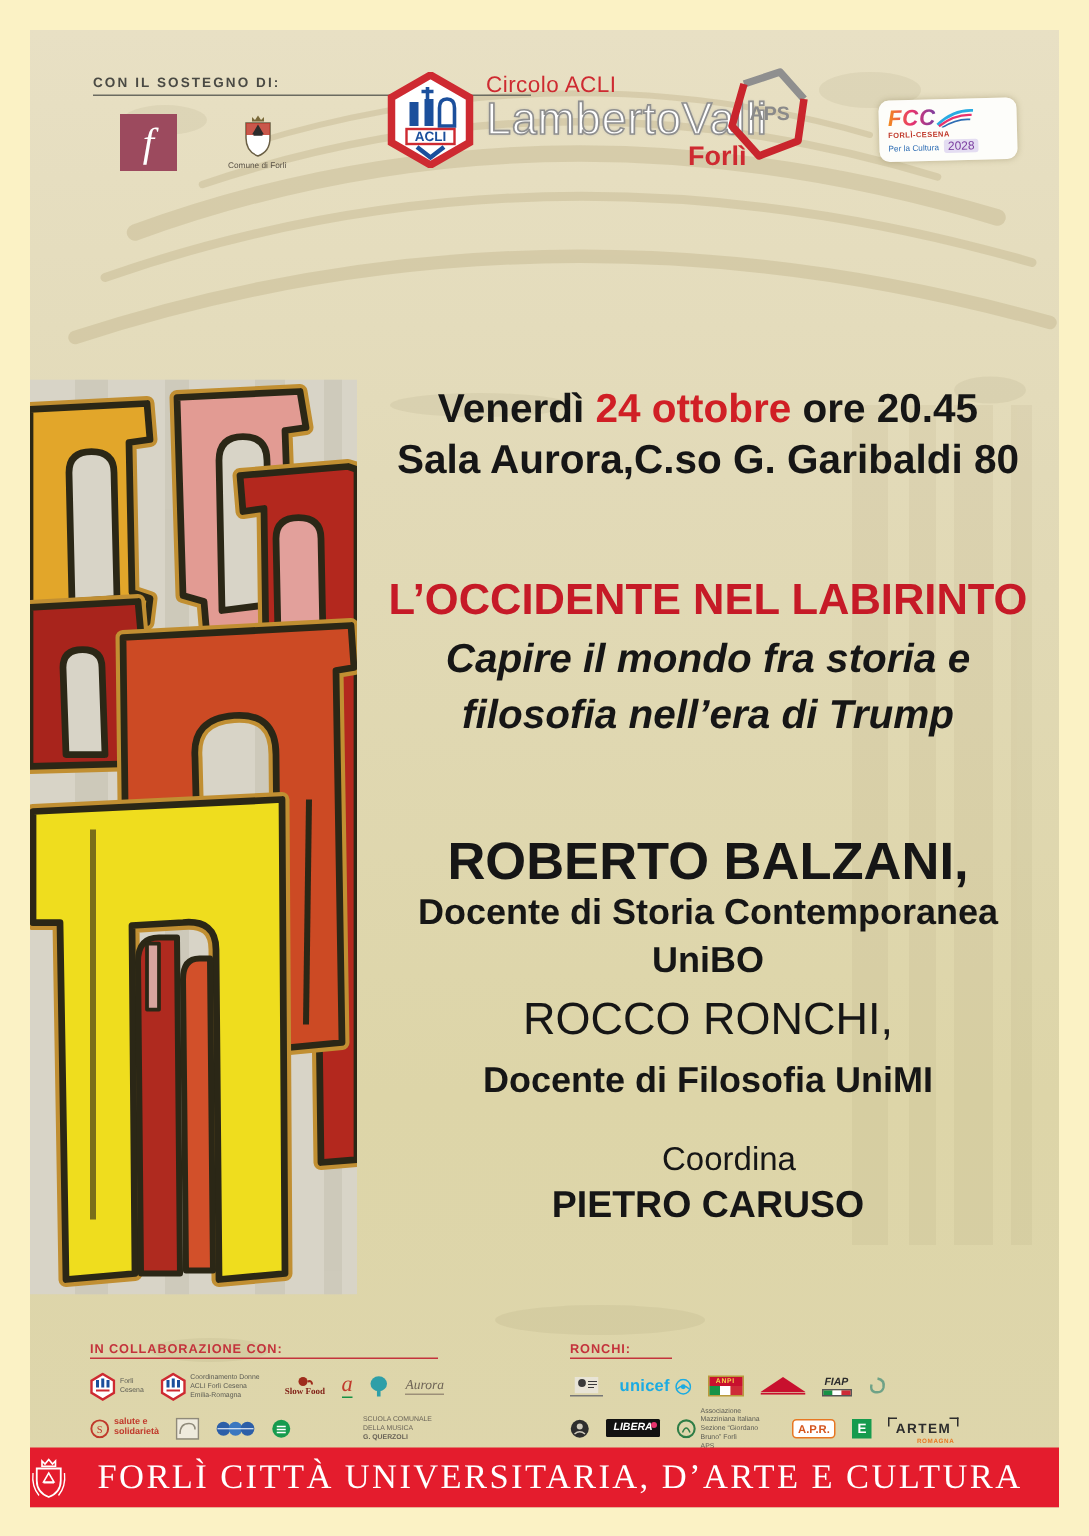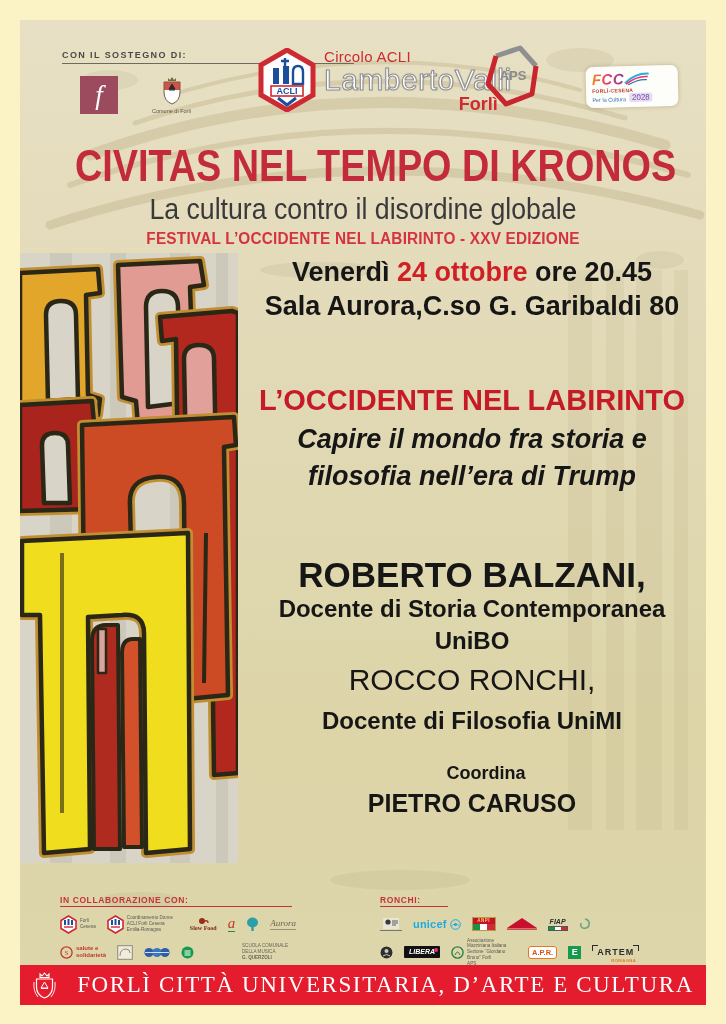--- a/index.html
+++ b/index.html
@@ -57,21 +57,21 @@
   .content { left:218px; top:233px; width:468px; text-align:center; color:#161616; }
   .date-line { font-size:27px; font-weight:bold; line-height:34px; margin-top:2px; }
   .date-hl { color:#D01F25; }
   .venue { font-size:27px; font-weight:bold; line-height:34px; }
   .event-title { font-size:29px; font-weight:bold; color:#C61A27; line-height:34px; margin-top:60px; }
   .theme { font-size:27px; font-weight:bold; font-style:italic; line-height:37px; margin-top:4px; }
   .speaker1 { font-size:35px; font-weight:bold; line-height:36px; margin-top:62px; }
   .role { font-size:24px; font-weight:bold; line-height:32px; }
   .speaker2 { font-size:30px; font-weight:normal; line-height:38px; margin-top:4px; }
   .role2 { font-size:24px; font-weight:bold; line-height:32px; margin-top:6px; }
-  .coordina { font-size:18px; font-weight:bold; line-height:24px; margin-top:24px;margin-left:28px; }
+  .coordina { font-size:22px; font-weight:normal; line-height:24px; margin-top:24px;margin-left:28px; }
   .coordinator { font-size:25px; font-weight:bold; line-height:32px; margin-top:2px; }
 
   
   .strip { left:0; bottom:42px; width:100%; height:74px; }
   .col-collab { position:absolute; left:40px; top:0; width:300px; }
   .col-partner { position:absolute; left:360px; top:0; width:300px; }
   .strip-label { font-size:8.5px; font-weight:bold; color:#C4333C; letter-spacing:0.6px;
                  border-bottom:1px solid #C4333C; padding-bottom:1px; display:inline-block; }
   .lw-c { width:232px; } .lw-p { width:68px; }
   .lrow { display:flex; align-items:center; gap:11px; margin-top:6px; height:22px; }
@@ -95,21 +95,21 @@
   .artem::before { content:""; position:absolute; left:0; top:0; width:5px; height:5px; border-left:1.2px solid #2c2c2c; border-top:1.2px solid #2c2c2c; }
   .artem::after { content:""; position:absolute; right:0; top:0; width:5px; height:5px; border-right:1.2px solid #2c2c2c; border-top:1.2px solid #2c2c2c; }
   .artem-sub { position:absolute; right:3px; bottom:-4px; font-size:4.2px; color:#E87722; font-weight:bold; letter-spacing:0.4px; }
   .circle { border-radius:50%; }
   .anpi { width:24px; height:14px; border:1px solid #B99A3C; display:flex; flex-direction:column; }
   .anpi b { background:#C8102E; color:#F5D34C; font-size:4.5px; text-align:center; line-height:6px; height:6px; letter-spacing:0.5px; }
   .anpi .tric { border:none; flex:1; width:auto; }
 
   
   .footer-bar { left:0; bottom:0; width:100%; height:40px; background:#E41C2D;
-                display:flex; align-items:center; justify-content:center; gap:20px; }
+                display:flex; align-items:center; gap:20px; }
   .footer-text { color:#fff; font-family:"Liberation Serif",serif; font-size:23px;
                  letter-spacing:1.6px; white-space:nowrap; }
 </style>
 </head>
 <body>
 
 <div class="page">
   <div class="poster">
 
     <svg class="texture" width="686" height="985">
@@ -188,25 +188,20 @@
           <path d="M4,13 Q14,7 23,8" stroke="#2E6DB4" stroke-width="1.2" fill="none"></path>
         </svg>
       </div>
       <div class="fcc-sub1">FORLÌ-CESENA</div>
       <div class="fcc-row">
         <span class="fcc-sub2">Per la Cultura</span>
         <span class="fcc-year">2028</span>
       </div>
     </div>
 
-    <div class="layer title-block">
-      <div class="title">CIVITAS NEL TEMPO DI KRONOS</div>
-      <div class="subtitle">La cultura contro il disordine globale</div>
-      <div class="festival">FESTIVAL L’OCCIDENTE NEL LABIRINTO - XXV EDIZIONE</div>
-    </div>
 
     <svg class="layer artwork" viewBox="0 0 218 610">
       <defs>
         <path id="fgold" d="M0,20 L78,16 L80,40 L66,42 L68,142 L80,146 L78,162 L46,164 L44,152 L20,154 L18,166 L0,166 Z"></path>
         <path id="fpink" d="M98,12 L180,8 L184,32 L170,34 L174,146 L186,150 L184,168 L118,172 L116,148 L102,144 Z"></path>
         <path id="fredt" d="M140,64 L212,58 L218,60 L218,520 L194,522 L190,228 L158,230 L156,86 L142,88 Z"></path>
         <path id="fdrs" d="M0,152 L72,148 L74,170 L62,172 L62,238 L74,242 L72,256 L0,258 Z"></path>
         <path id="forg" d="M62,172 L214,164 L216,192 L204,194 L208,442 L166,446 L164,250 Q164,222 136,224 Q108,226 110,252 L112,330 L64,334 Z"></path>
         <path id="fyel" d="M2,288 L168,280 L170,596 L126,600 L124,380 Q124,360 102,362 L68,364 L70,596 L24,600 L20,362 L2,362 Z"></path>
       </defs>

